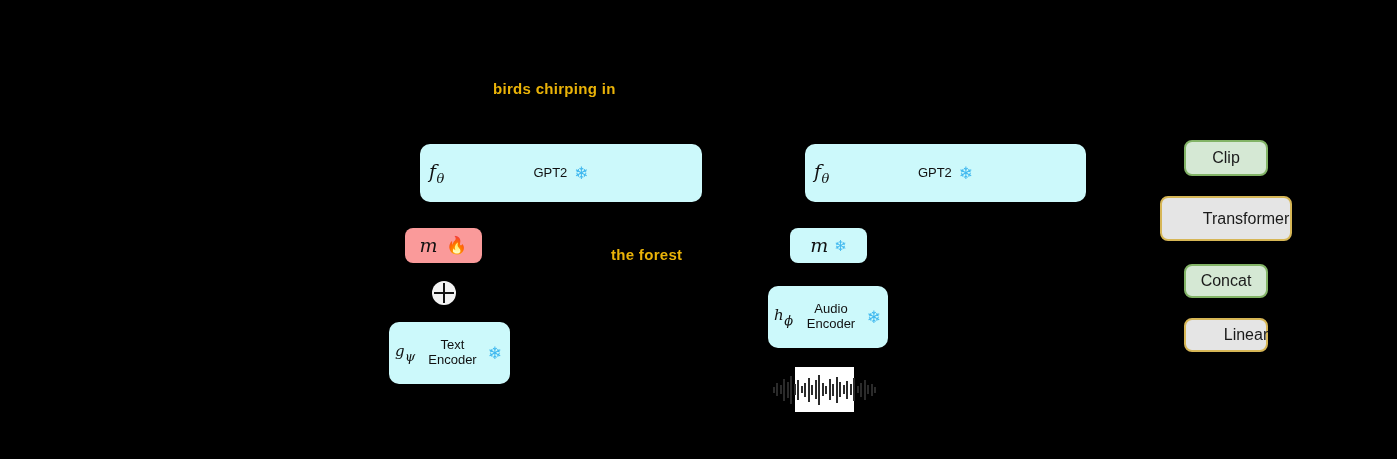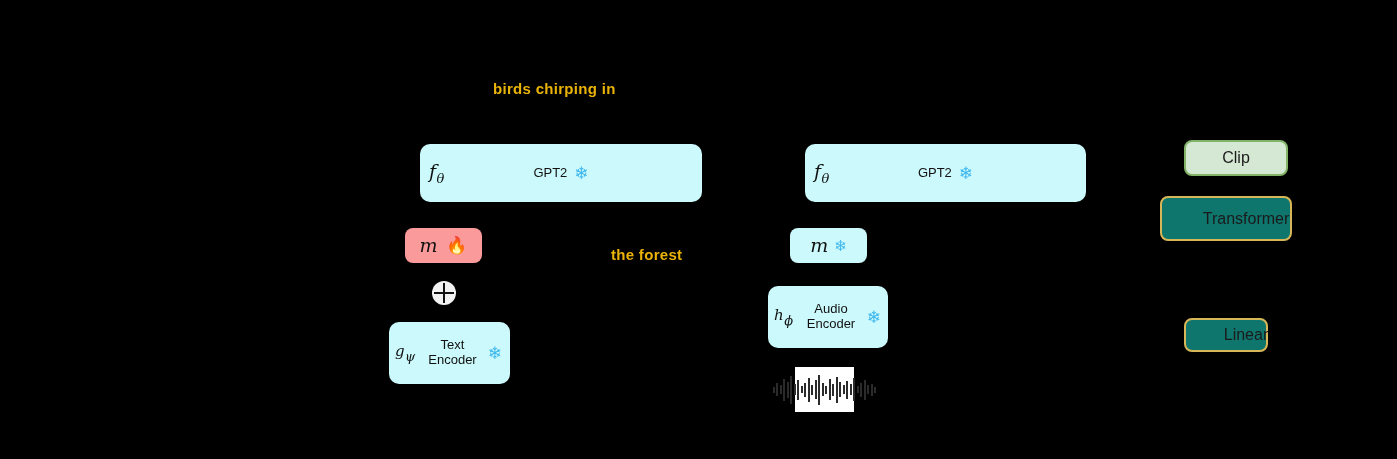--- a/index.html
+++ b/index.html
@@ -36,21 +36,21 @@
     display: flex;
     align-items: center;
     justify-content: center;
     border-radius: 8px;
     border-width: 2px;
     border-style: solid;
     font-size: 16px;
     color: #1a1a1a;
   }
   .legend-green { background: #d5e8d4; border-color: #82b366; }
-  .legend-cream { background: #0f766e; border-color: #d6b656; padding-left: 40px; }
+  .legend-cream { background: #e5e5e5; border-color: #d6b656; padding-left: 40px; }
 
   
   .caption {
     position: absolute;
     color: #eab308;
     font-size: 15px;
     font-weight: bold;
     letter-spacing: .3px;
     white-space: nowrap;
   }
@@ -257,26 +257,29 @@
         <i style="height: 23px;"></i>
         <i style="height: 7px;"></i>
         <i style="height: 14px;"></i>
         <i style="height: 20px;"></i>
         <i style="height: 9px;"></i>
         <i style="height: 12px;"></i>
         <i style="height: 6px;"></i>
       </div>
   </div>
 
-  <div class="legend-box legend-green" style="left:1184px; top:140px; width:104px; height:36px;">
+  <div class="legend-box legend-green" style="left:1184px; top:140px; width:84px; height:36px;">
     <span>Clip</span>
   </div>
 
   <div class="legend-box legend-cream" style="left:1160px; top:196px; width:132px; height:45px;">
     <span>Transformer</span>
   </div>
 
+  <div class="legend-box legend-green" style="left:1184px; top:264px; width:84px; height:34px;">
+    <span>Concat</span>
+  </div>
 
   <div class="legend-box legend-cream" style="left:1184px; top:318px; width:84px; height:34px;">
     <span>Linear</span>
   </div>
 
 </div>
 
 </body></html>

